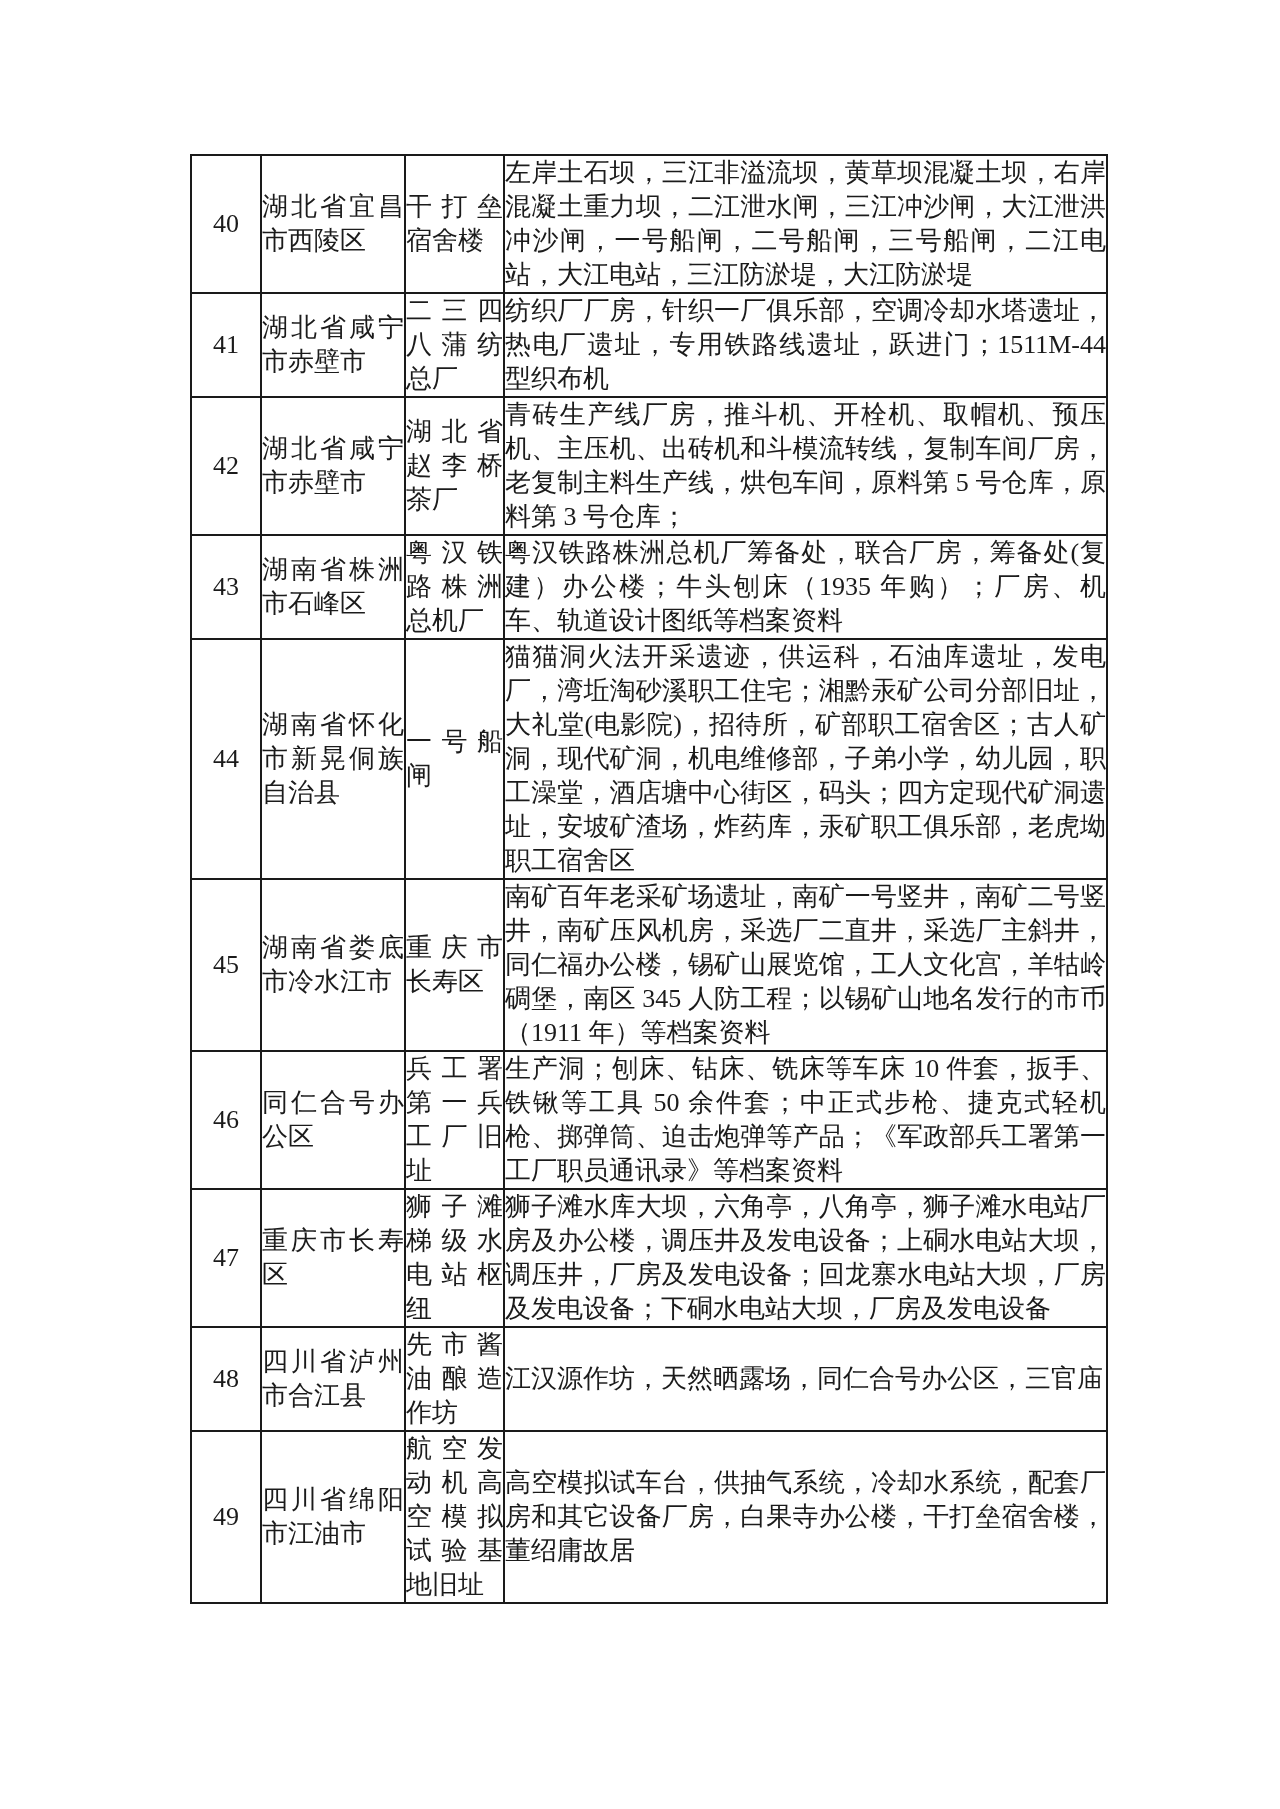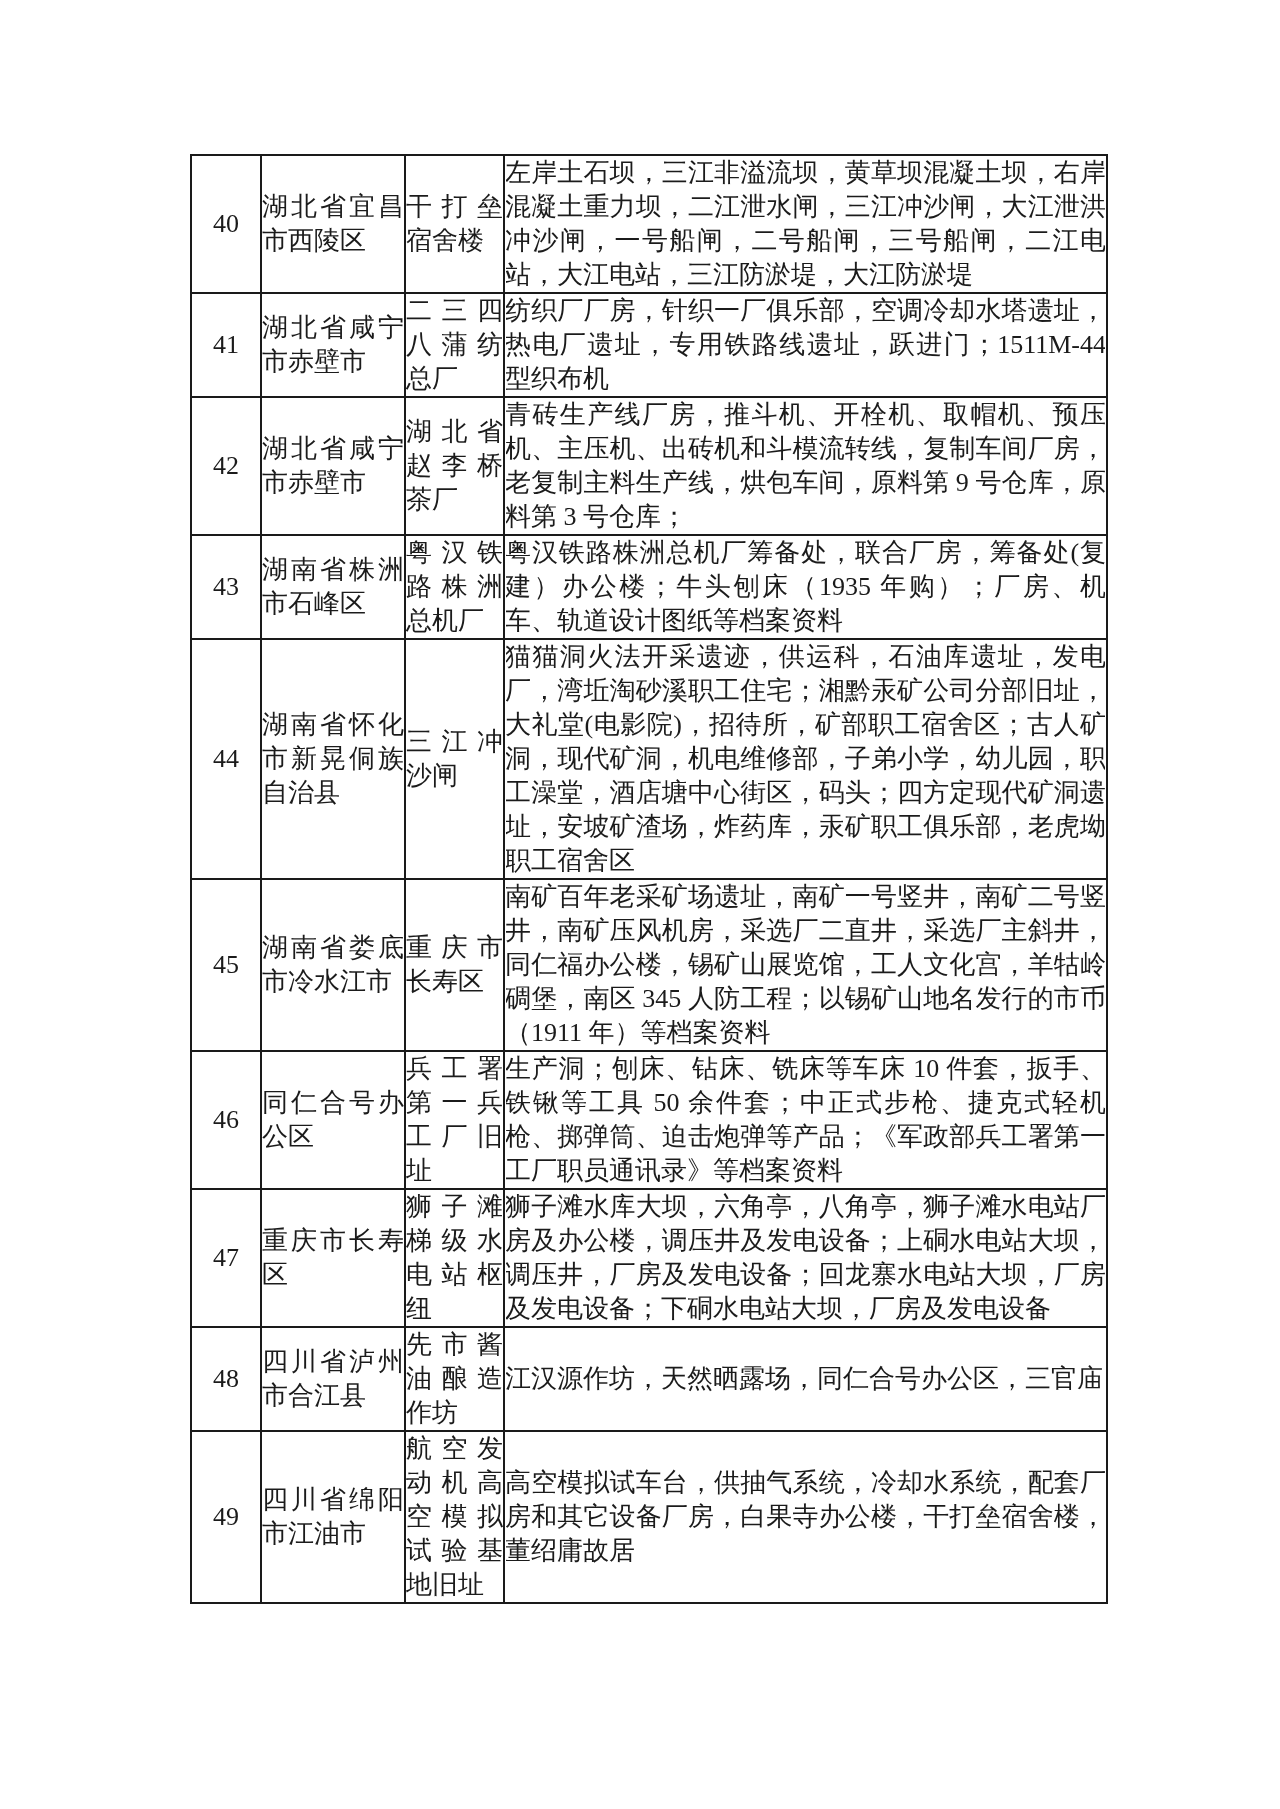--- a/index.html
+++ b/index.html
@@ -46,21 +46,20 @@
     text-align: justify;
     padding: 0 6px;
   }
   td.site {
     text-align: justify;
     padding: 0 6px;
   }
   td.desc {
     text-align: justify;
     padding: 0 2px;
-    border-radius: 7px;
   }
   
   tr.r0  { height: 136px; }
   tr.r1  { height: 103px; }
   tr.r2  { height: 135px; }
   tr.r3  { height: 103px; }
   tr.r4  { height: 237px; }
   tr.r5  { height: 169px; }
   tr.r6  { height: 136px; }
   tr.r7  { height: 137px; }
@@ -88,32 +87,32 @@
       <tr class="r1">
         <td class="num">41</td>
         <td class="loc">湖北省咸宁市赤壁市</td>
         <td class="site">二三四八蒲纺总厂</td>
         <td class="desc">纺织厂厂房，针织一厂俱乐部，空调冷却水塔遗址，热电厂遗址，专用铁路线遗址，跃进门；1511M-44型织布机</td>
       </tr>
       <tr class="r2">
         <td class="num">42</td>
         <td class="loc">湖北省咸宁市赤壁市</td>
         <td class="site">湖北省赵李桥茶厂</td>
-        <td class="desc">青砖生产线厂房，推斗机、开栓机、取帽机、预压机、主压机、出砖机和斗模流转线，复制车间厂房，老复制主料生产线，烘包车间，原料第 9 号仓库，原料第 3 号仓库；</td>
+        <td class="desc">青砖生产线厂房，推斗机、开栓机、取帽机、预压机、主压机、出砖机和斗模流转线，复制车间厂房，老复制主料生产线，烘包车间，原料第 5 号仓库，原料第 3 号仓库；</td>
       </tr>
       <tr class="r3">
         <td class="num">43</td>
         <td class="loc">湖南省株洲市石峰区</td>
         <td class="site">粤汉铁路株洲总机厂</td>
         <td class="desc">粤汉铁路株洲总机厂筹备处，联合厂房，筹备处(复建）办公楼；牛头刨床（1935 年购）；厂房、机车、轨道设计图纸等档案资料</td>
       </tr>
       <tr class="r4">
         <td class="num">44</td>
         <td class="loc">湖南省怀化市新晃侗族自治县</td>
-        <td class="site">三江冲沙闸</td>
+        <td class="site">一号船闸</td>
         <td class="desc">猫猫洞火法开采遗迹，供运科，石油库遗址，发电厂，湾坵淘砂溪职工住宅；湘黔汞矿公司分部旧址，大礼堂(电影院)，招待所，矿部职工宿舍区；古人矿洞，现代矿洞，机电维修部，子弟小学，幼儿园，职工澡堂，酒店塘中心街区，码头；四方定现代矿洞遗址，安坡矿渣场，炸药库，汞矿职工俱乐部，老虎坳职工宿舍区</td>
       </tr>
       <tr class="r5">
         <td class="num">45</td>
         <td class="loc">湖南省娄底市冷水江市</td>
         <td class="site">重庆市长寿区</td>
         <td class="desc">南矿百年老采矿场遗址，南矿一号竖井，南矿二号竖井，南矿压风机房，采选厂二直井，采选厂主斜井，同仁福办公楼，锡矿山展览馆，工人文化宫，羊牯岭碉堡，南区 345 人防工程；以锡矿山地名发行的市币（1911 年）等档案资料</td>
       </tr>
       <tr class="r6">
         <td class="num">46</td>

